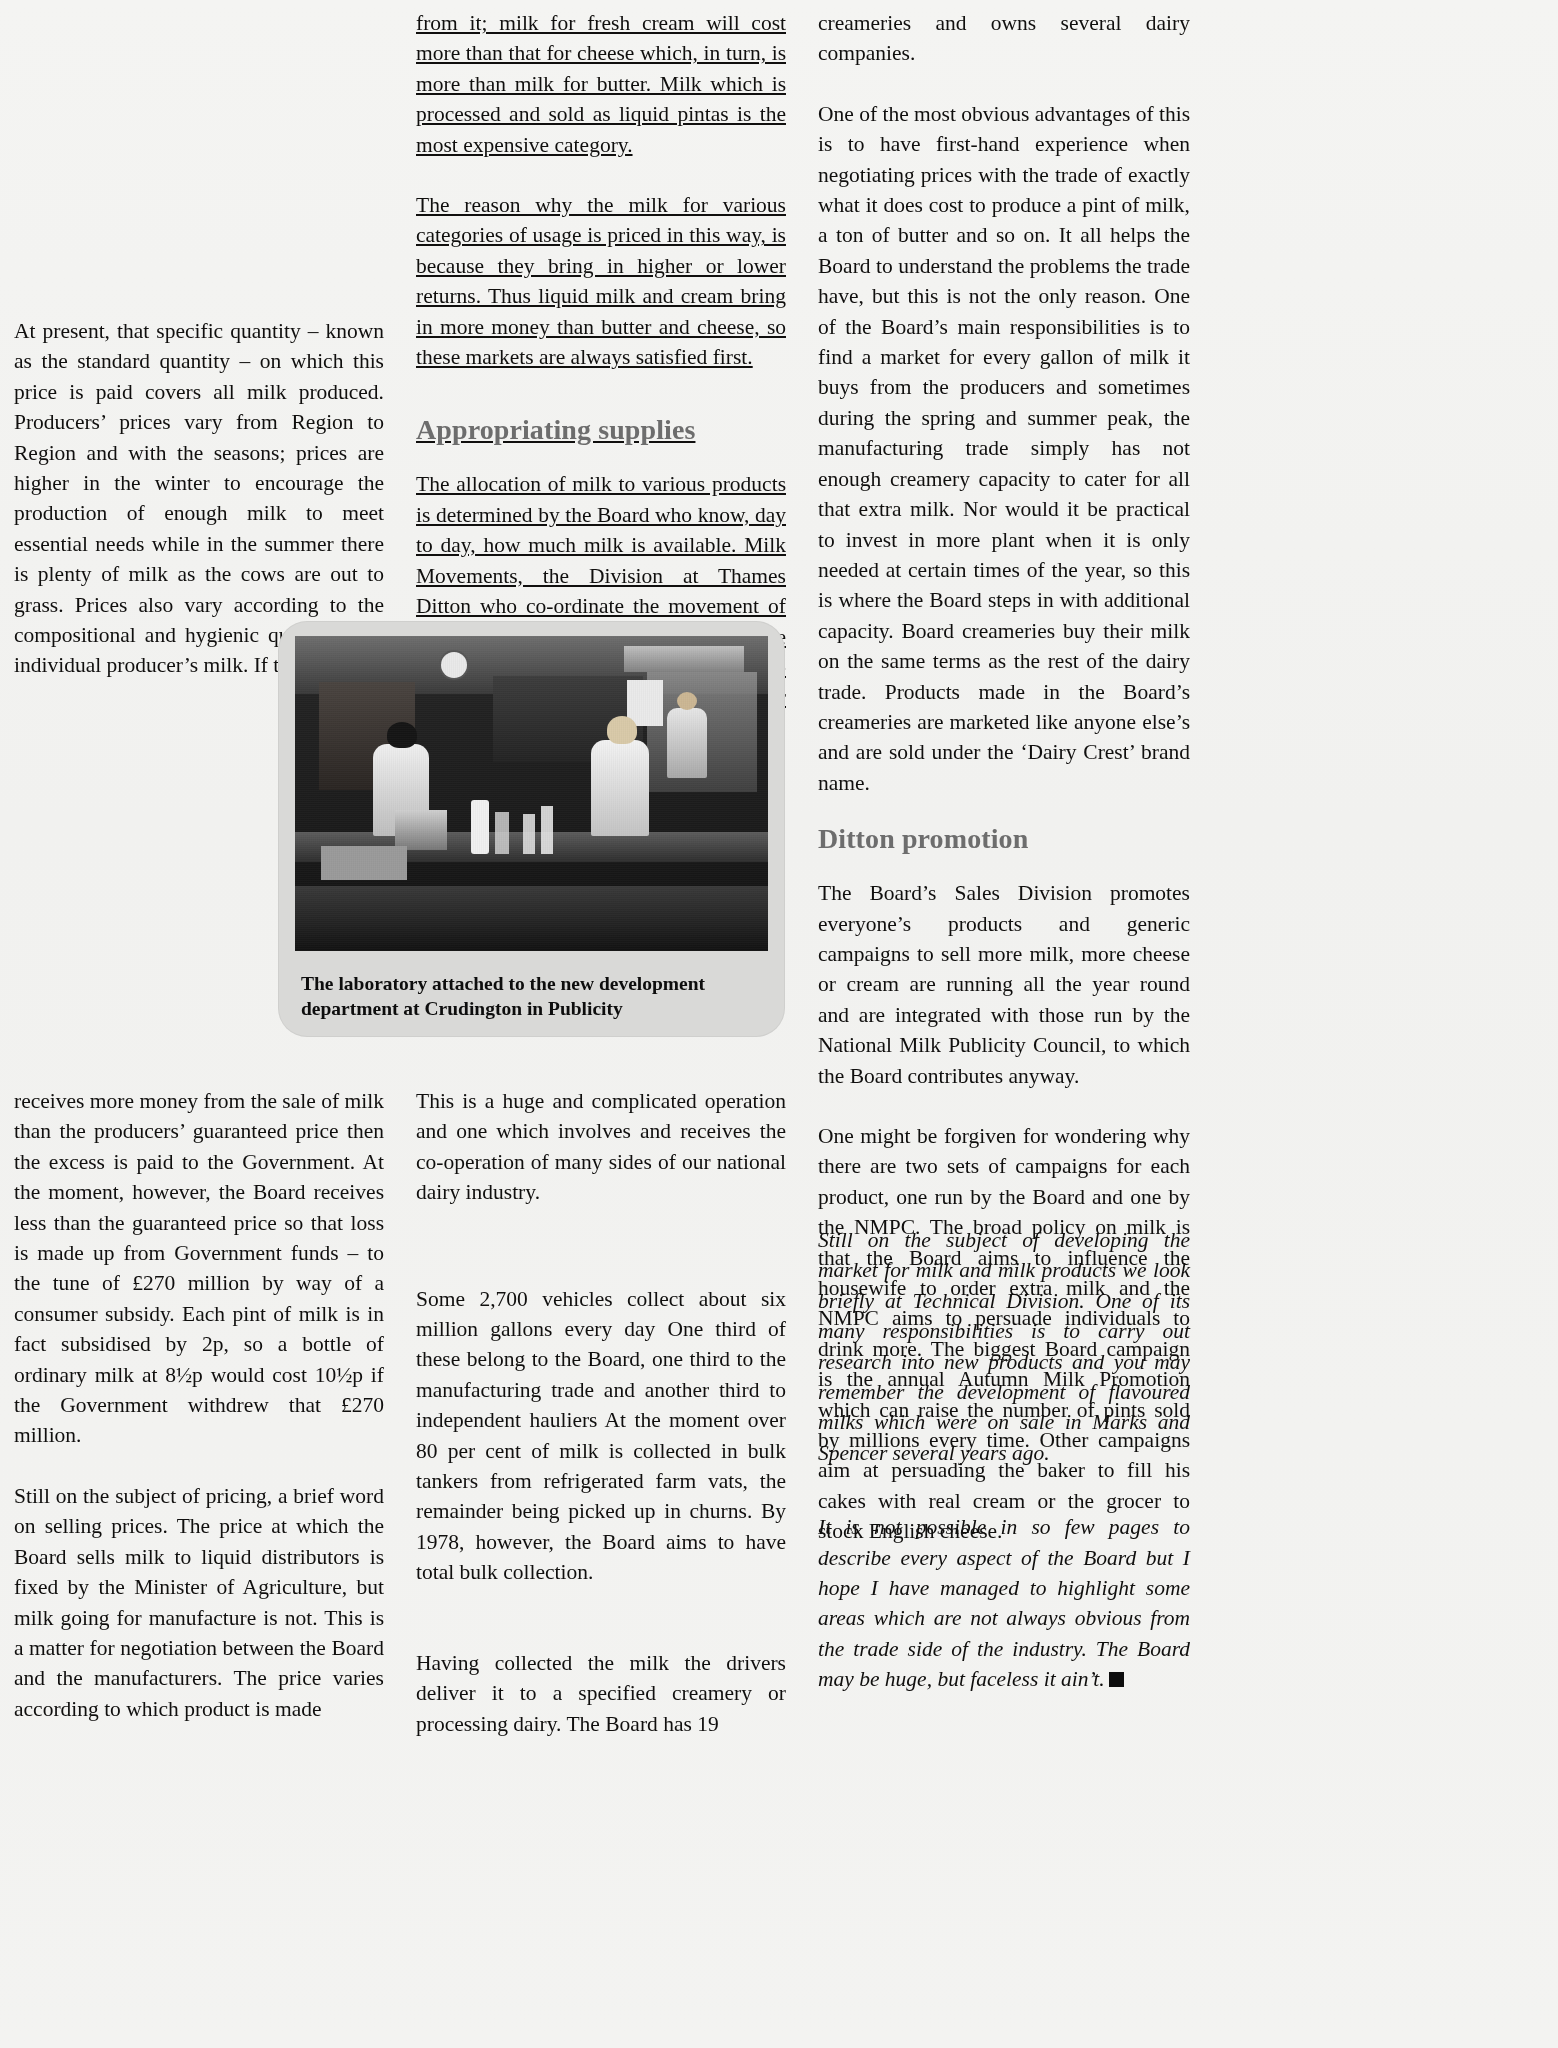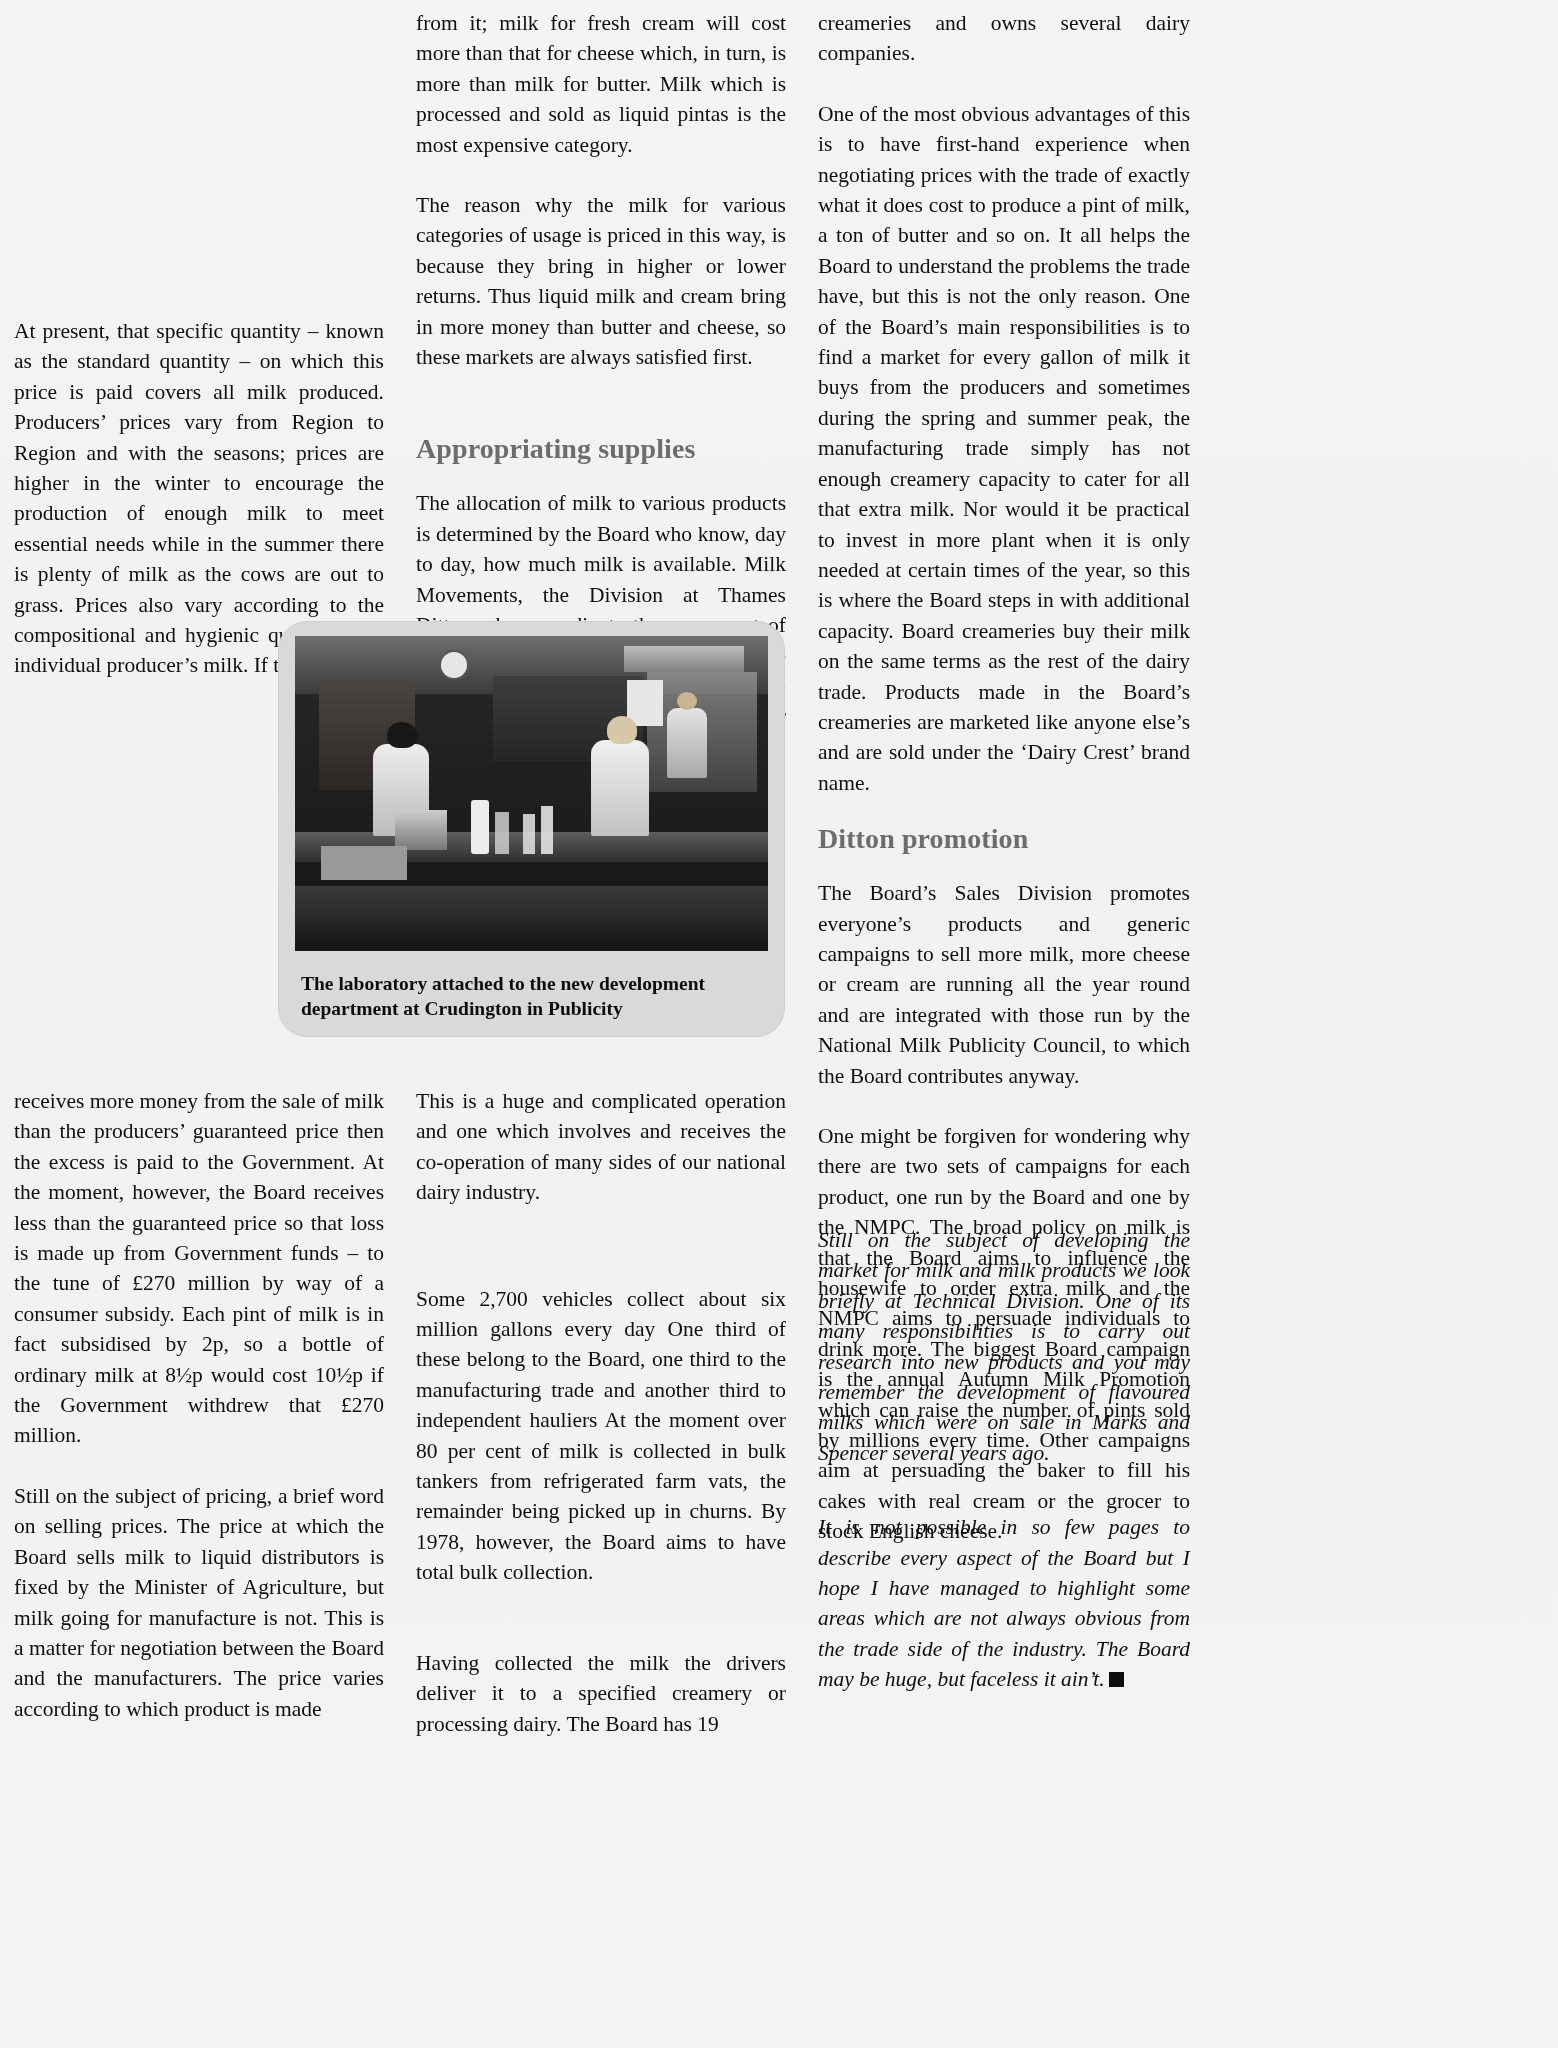--- a/index.html
+++ b/index.html
@@ -27,21 +27,21 @@
     text-justify:inter-word;
     font-size:21.5px;
     line-height:30.4px;
     -webkit-hyphens:none;hyphens:none;
     color:#100f0e;
   }
   .col p{margin:0 0 30px 0;}
   .col p.tight{margin-bottom:0;}
 
   #col-left  {left:14px;  width:370px;}
-  #col-mid   {left:416px; width:370px;}
+  #col-mid   {left:416px; width:370px;text-decoration:underline;}
   #col-right {left:818px; width:372px;}
 
   .lead-left{top:316px;}
   .lead-left2{top:1086px;}
   .mid-top{top:8px;}
   .mid-bot{top:1086px;}
   .right-top{top:8px;}
   .right-bot{top:1086px;font-style:italic;}
 
   h2.section{
@@ -139,21 +139,21 @@
     <p class="tight">At present, that specific quantity – known as the standard quantity – on which this price is paid covers all milk produced. Producers’ prices vary from Region to Region and with the seasons; prices are higher in the winter to encourage the production of enough milk to meet essential needs while in the summer there is plenty of milk as the cows are out to grass. Prices also vary according to the compositional and hygienic quality of an individual producer’s milk. If the Board</p>
   </div>
 
   <div class="col lead-left2" style="left:14px;width:370px;">
     <p>receives more money from the sale of milk than the producers’ guaranteed price then the excess is paid to the Government. At the moment, however, the Board receives less than the guaranteed price so that loss is made up from Government funds – to the tune of £270 million by way of a consumer subsidy. Each pint of milk is in fact subsidised by 2p, so a bottle of ordinary milk at 8½p would cost 10½p if the Government withdrew that £270 million.</p>
     <p class="tight">Still on the subject of pricing, a brief word on selling prices. The price at which the Board sells milk to liquid distributors is fixed by the Minister of Agriculture, but milk going for manufacture is not. This is a matter for negotiation between the Board and the manufacturers. The price varies according to which product is made</p>
   </div>
 
   <div class="col mid-top" id="col-mid">
     <p>from it; milk for fresh cream will cost more than that for cheese which, in turn, is more than milk for butter. Milk which is processed and sold as liquid pintas is the most expensive category.</p>
-    <p style="margin-bottom:60px;">The reason why the milk for various categories of usage is priced in this way, is because they bring in higher or lower returns. Thus liquid milk and cream bring in more money than butter and cheese, so these markets are always satisfied first.</p>
+    <p style="margin-bottom:41px;">The reason why the milk for various categories of usage is priced in this way, is because they bring in higher or lower returns. Thus liquid milk and cream bring in more money than butter and cheese, so these markets are always satisfied first.</p>
     <h2 class="section">Appropriating supplies</h2>
     <p class="tight">The allocation of milk to various products is determined by the Board who know, day to day, how much milk is available. Milk Movements, the Division at Thames Ditton who co-ordinate the movement of millions of gallons of milk everyday, are in constant touch with the dairy trade to see which milk should go where, what for and by which route.</p>
   </div>
 
   <div class="col mid-bot" style="left:416px;width:370px;">
     <p style="margin-bottom:76px;">This is a huge and complicated operation and one which involves and receives the co-operation of many sides of our national dairy industry.</p>
     <p style="margin-bottom:60px;">Some 2,700 vehicles collect about six million gallons every day One third of these belong to the Board, one third to the manufacturing trade and another third to independent hauliers At the moment over 80 per cent of milk is collected in bulk tankers from refrigerated farm vats, the remainder being picked up in churns. By 1978, however, the Board aims to have total bulk collection.</p>
     <p class="tight"><span>Having collected the milk the drivers deliver it to a specified creamery or processing dairy. The Board has</span> <span class="pagenum">19</span></p>
   </div>
 

